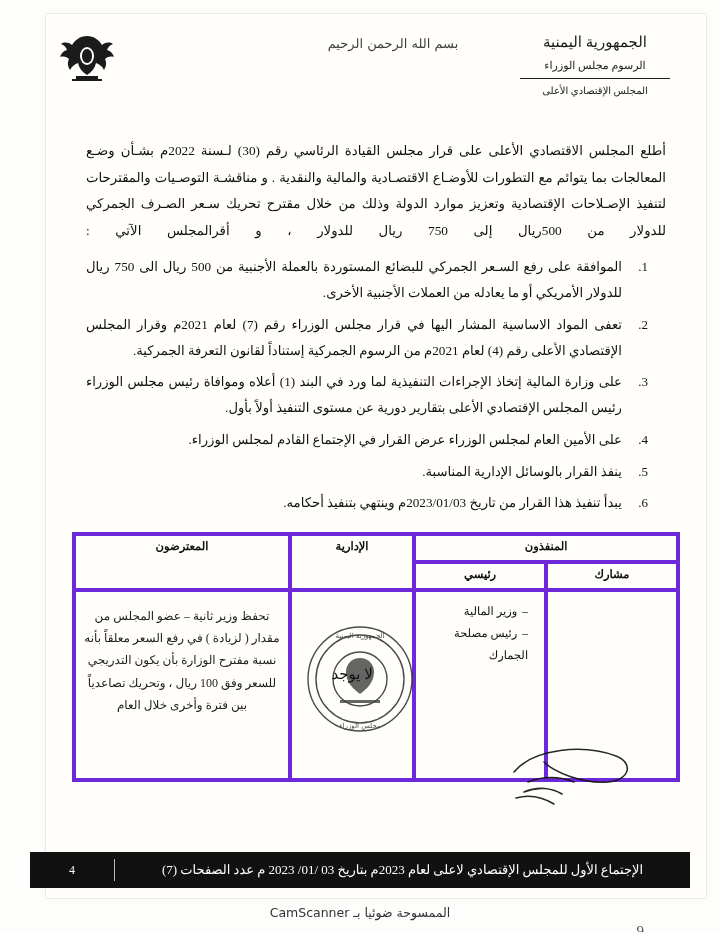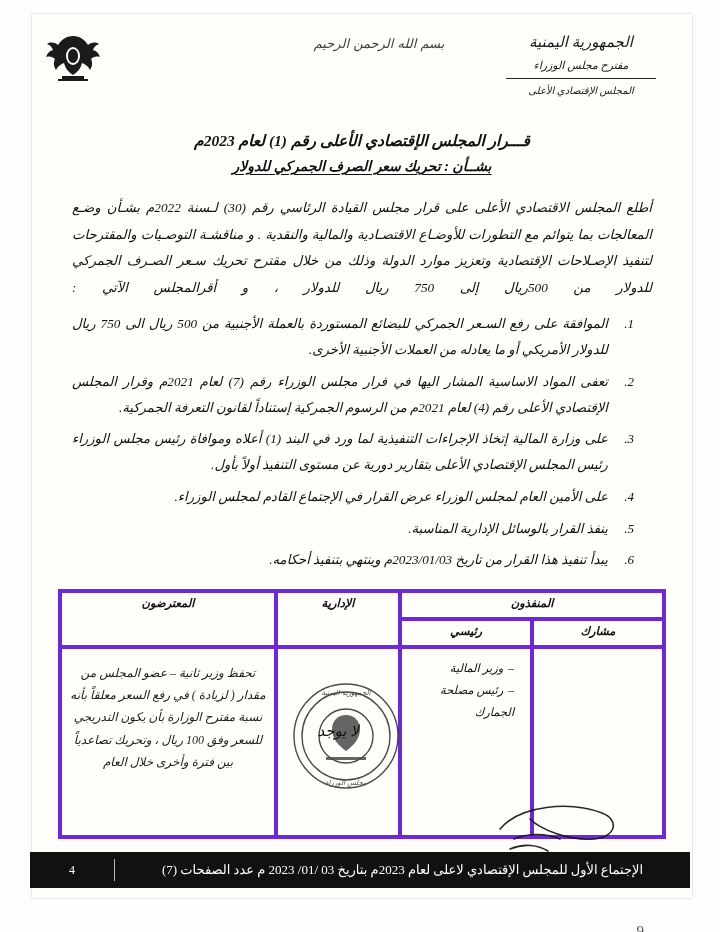--- a/index.html
+++ b/index.html
@@ -20,27 +20,26 @@
     position: absolute;
     left: 0; top: 0;
     width: 720px;
     height: 932px;
     background: #fdfdfb;
   }
 
   
   .sheet {
     position: absolute;
-    left: 32px;
+    left: 46px;
     top: 14px;
     width: 660px;
     height: 884px;
     background: #fffefb;
     box-shadow: 0 0 2px rgba(0,0,0,0.25);
-    font-style: italic;
   }
 
   
   .header {
     position: relative;
     height: 104px;
   }
   .emblem {
     position: absolute;
     right: 590px; 
@@ -282,30 +281,26 @@
             <path d="M18 44 h22 v3 h-22 z"></path>
             <path d="M14 47 h30 v2 h-30 z"></path>
           </g>
         </svg>
       </div>
 
       <div class="basmala">بسم الله الرحمن الرحيم</div>
 
       <div class="letterhead">
         <div class="l1">الجمهورية اليمنية</div>
-        <div class="l2">مفترح مجلس الوزراء</div>
+        <div class="l2">الرسوم مجلس الوزراء</div>
         <div class="rule"></div>
         <div class="l3">المجلس الإقتصادي الأعلى</div>
       </div>
     </div>
 
-    <div class="title-block">
-      <div class="doc-title">قـــرار المجلس الإقتصادي الأعلى رقم (1) لعام 2023م</div>
-      <div class="doc-subtitle">بشــأن : تحريك سعر الصرف الجمركي للدولار</div>
-    </div>
 
     <div class="body">
       <div class="para">أطلع المجلس الاقتصادي الأعلى على قرار مجلس القيادة الرئاسي رقم (30) لـسنة 2022م بشـأن وضـع المعالجات بما يتوائم مع التطورات للأوضـاع الاقتصـادية والمالية والنقدية . و مناقشـة التوصـيات والمقترحات لتنفيذ الإصـلاحات الإقتصادية وتعزيز موارد الدولة وذلك من خلال مقترح تحريك سـعر الصـرف الجمركي للدولار من 500ريال إلى 750 ريال للدولار ، و أقرالمجلس الآتي :</div>
 
       <ol class="items">
         <li>الموافقة على رفع السـعر الجمركي للبضائع المستوردة بالعملة الأجنبية من 500 ريال الى 750 ريال للدولار الأمريكي أو ما يعادله من العملات الأجنبية الأخرى.</li>
         <li>تعفى المواد الاساسية المشار اليها في قرار مجلس الوزراء رقم (7) لعام 2021م وقرار المجلس الإقتصادي الأعلى رقم (4) لعام 2021م من الرسوم الجمركية إستناداً لقانون التعرفة الجمركية.</li>
         <li>على وزارة المالية إتخاذ الإجراءات التنفيذية لما ورد في البند (1) أعلاه وموافاة رئيس مجلس الوزراء رئيس المجلس الإقتصادي الأعلى بتقارير دورية عن مستوى التنفيذ أولاً بأول.</li>
         <li>على الأمين العام لمجلس الوزراء عرض القرار في الإجتماع القادم لمجلس الوزراء.</li>
         <li>ينفذ القرار بالوسائل الإدارية المناسبة.</li>
@@ -374,13 +369,14 @@
 
   </div>
 
   <div class="footer-bar">
     <div class="footer-page">4</div>
     <div class="footer-sep"></div>
     <div class="footer-main">الإجتماع الأول للمجلس الإقتصادي لاعلى لعام 2023م بتاريخ 03 /01/ 2023 م عدد الصفحات (7)</div>
   </div>
   <div class="footer-ghost">9</div>
 
+  <div class="scanner-note">الممسوحة ضوئيا بـ CamScanner</div>
 </div>
 
 </body></html>

